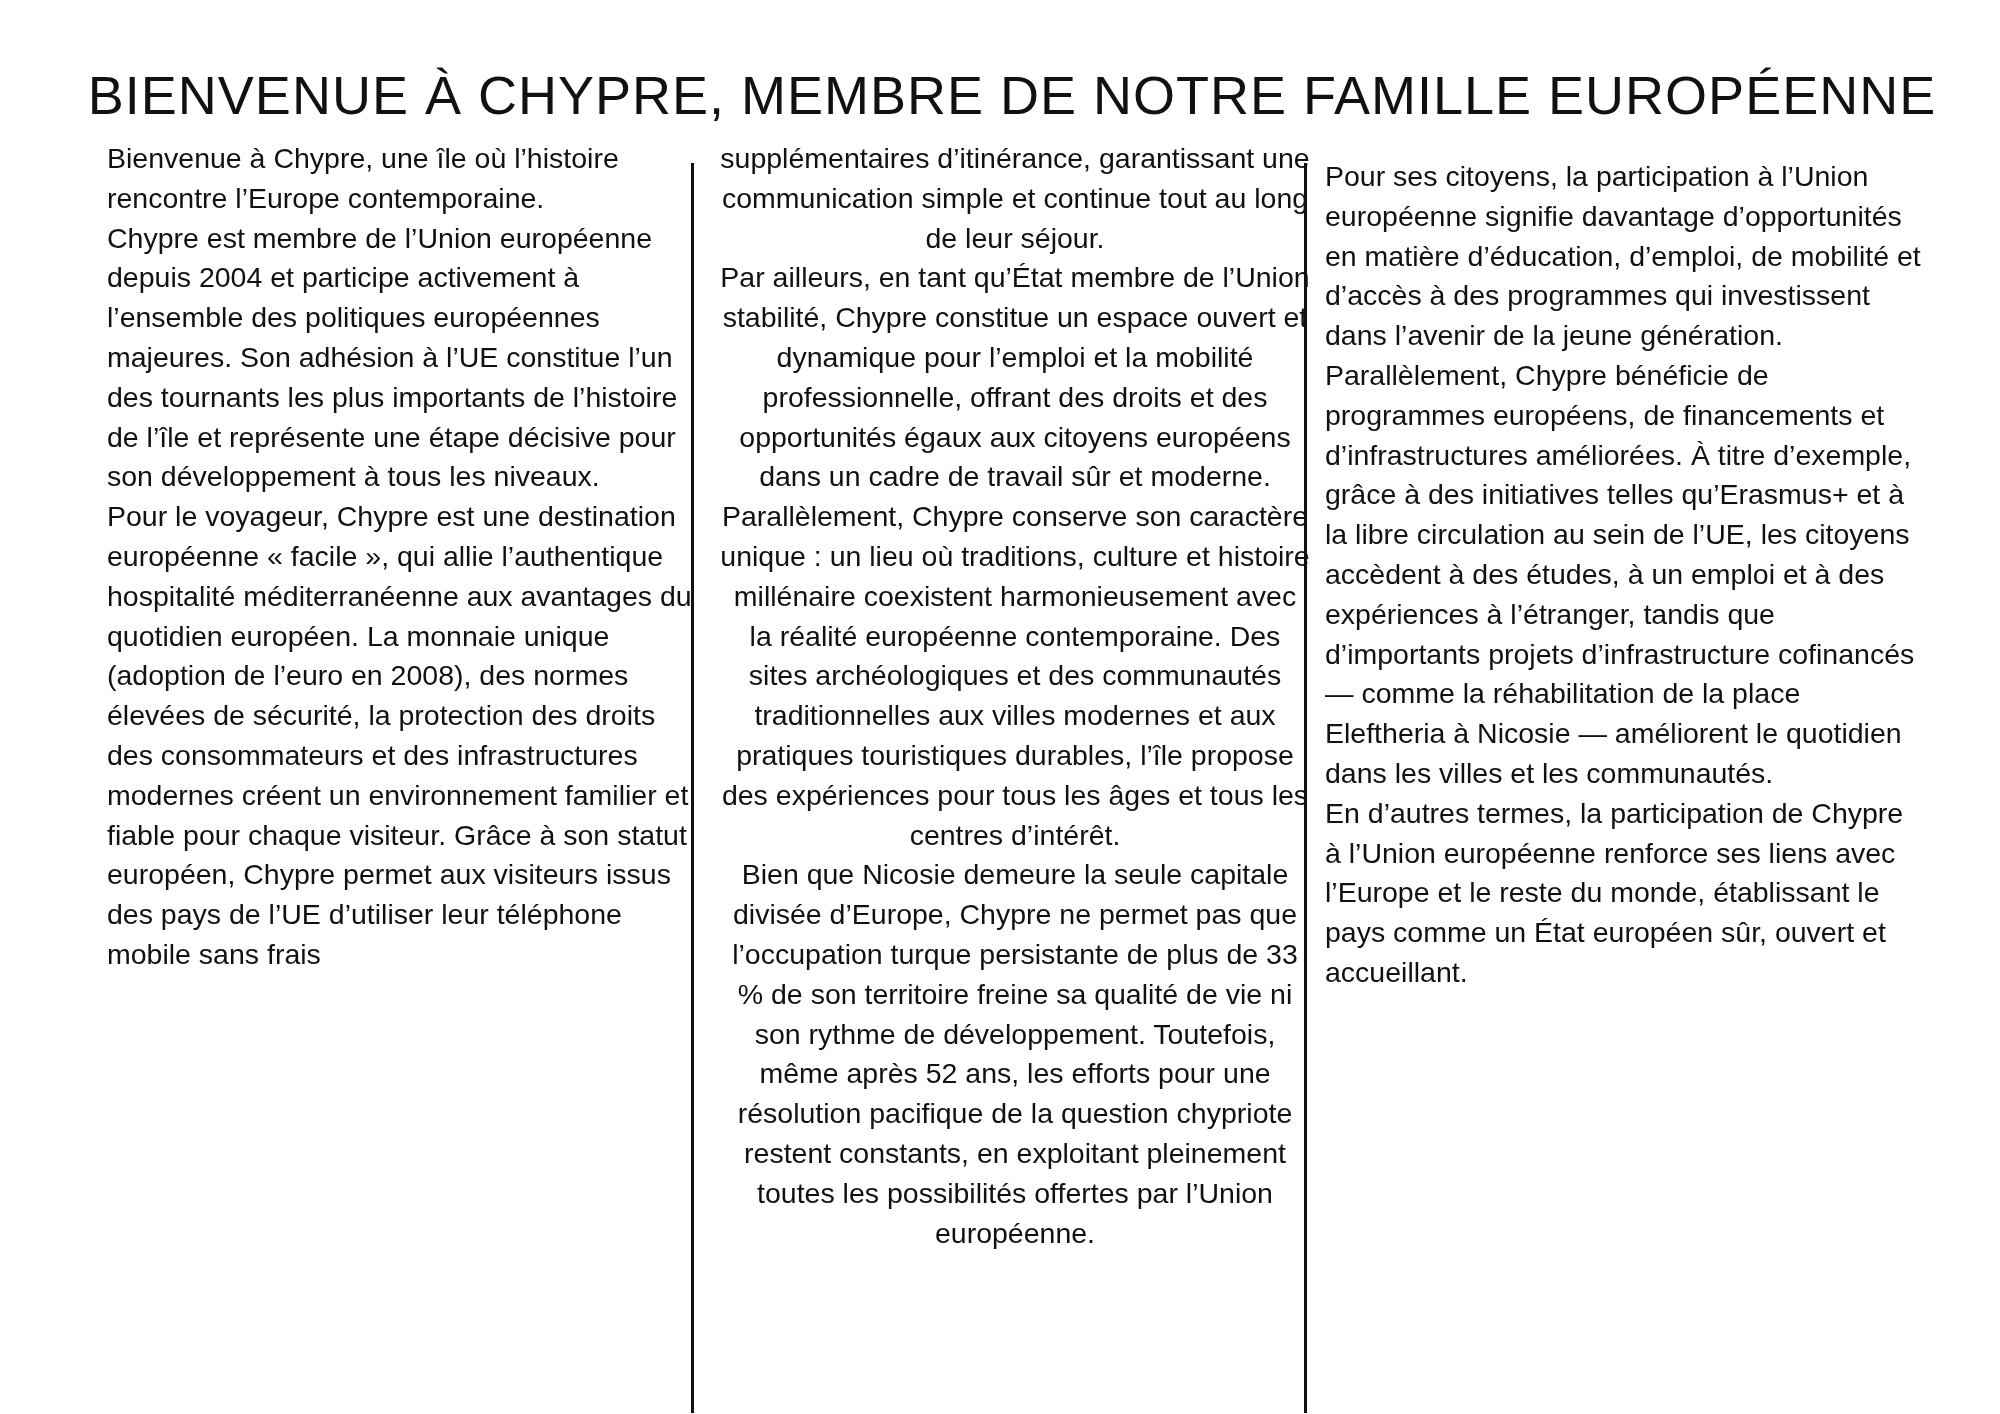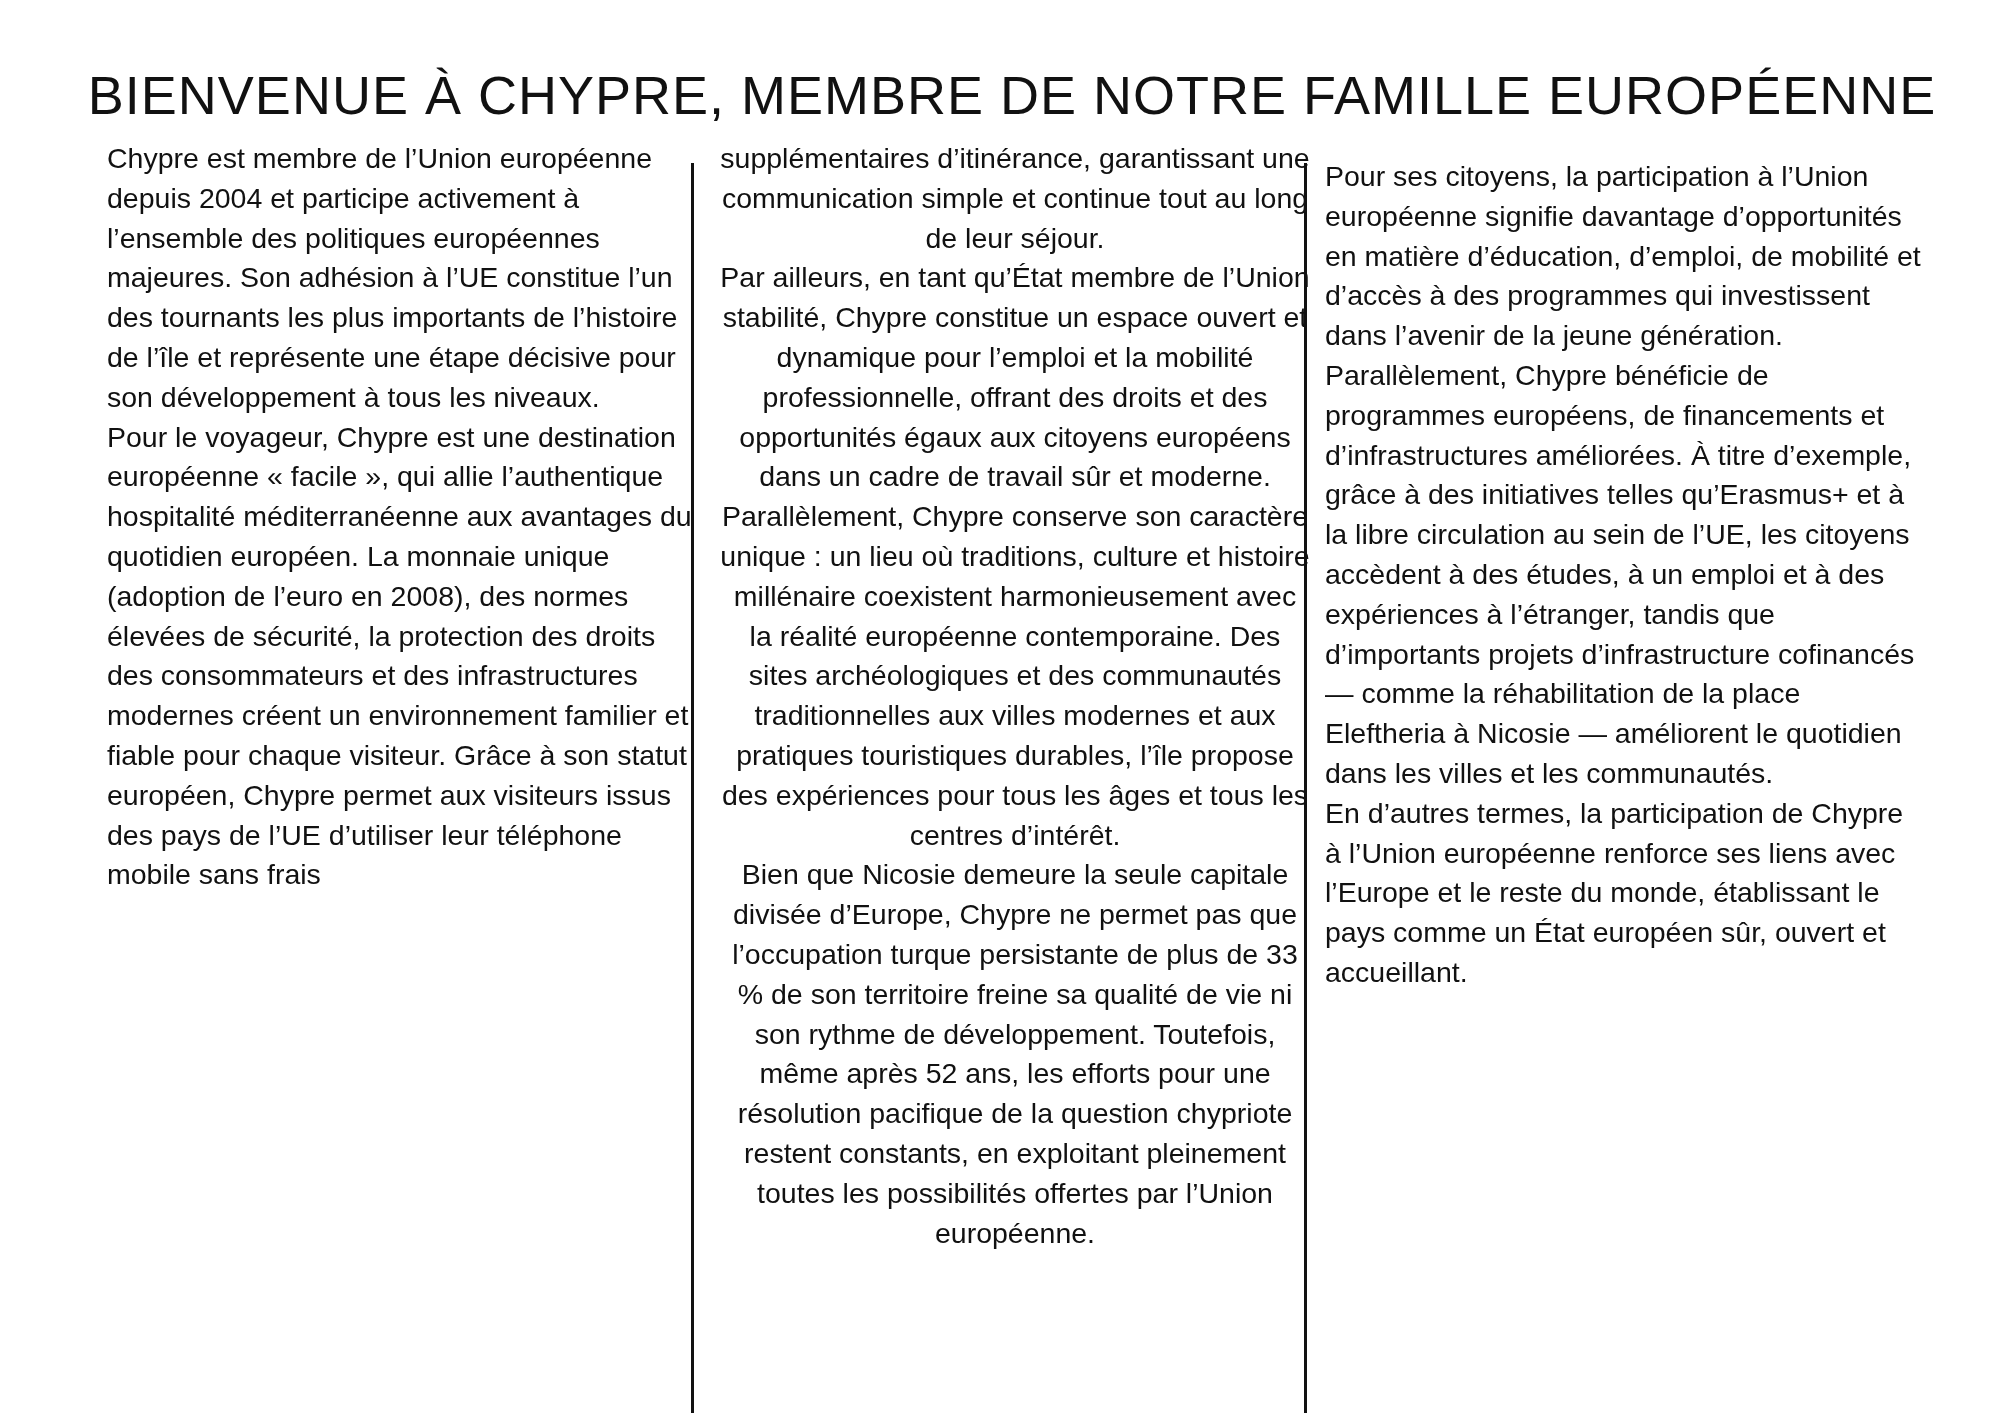--- a/index.html
+++ b/index.html
@@ -15,20 +15,21 @@
   .divider { position:absolute; width:3px; background:#111; top:163px; height:1250px; }
   #d1 { left:691px; }
   #d2 { left:1304px; }
 </style>
 </head>
 <body>
 
 <h1 class="title">BIENVENUE À CHYPRE, MEMBRE DE NOTRE FAMILLE EUROPÉENNE</h1>
 
 <div class="col" id="c1">
+  <p>Bienvenue à Chypre, une île où l’histoire rencontre l’Europe contemporaine.</p>
   <p>Chypre est membre de l’Union européenne depuis 2004 et participe activement à l’ensemble des politiques européennes majeures. Son adhésion à l’UE constitue l’un des tournants les plus importants de l’histoire de l’île et représente une étape décisive pour son développement à tous les niveaux.</p>
   <p>Pour le voyageur, Chypre est une destination européenne « facile », qui allie l’authentique hospitalité méditerranéenne aux avantages du quotidien européen. La monnaie unique (adoption de l’euro en 2008), des normes élevées de sécurité, la protection des droits des consommateurs et des infrastructures modernes créent un environnement familier et fiable pour chaque visiteur. Grâce à son statut européen, Chypre permet aux visiteurs issus des pays de l’UE d’utiliser leur téléphone mobile sans frais</p>
 </div>
 
 <div class="divider" id="d1"></div>
 
 <div class="col" id="c2">
   <p>supplémentaires d’itinérance, garantissant une communication simple et continue tout au long de leur séjour.</p>
   <p>Par ailleurs, en tant qu’État membre de l’Union stabilité, Chypre constitue un espace ouvert et dynamique pour l’emploi et la mobilité professionnelle, offrant des droits et des opportunités égaux aux citoyens européens dans un cadre de travail sûr et moderne.</p>
   <p>Parallèlement, Chypre conserve son caractère unique : un lieu où traditions, culture et histoire millénaire coexistent harmonieusement avec la réalité européenne contemporaine. Des sites archéologiques et des communautés traditionnelles aux villes modernes et aux pratiques touristiques durables, l’île propose des expériences pour tous les âges et tous les centres d’intérêt.</p>

